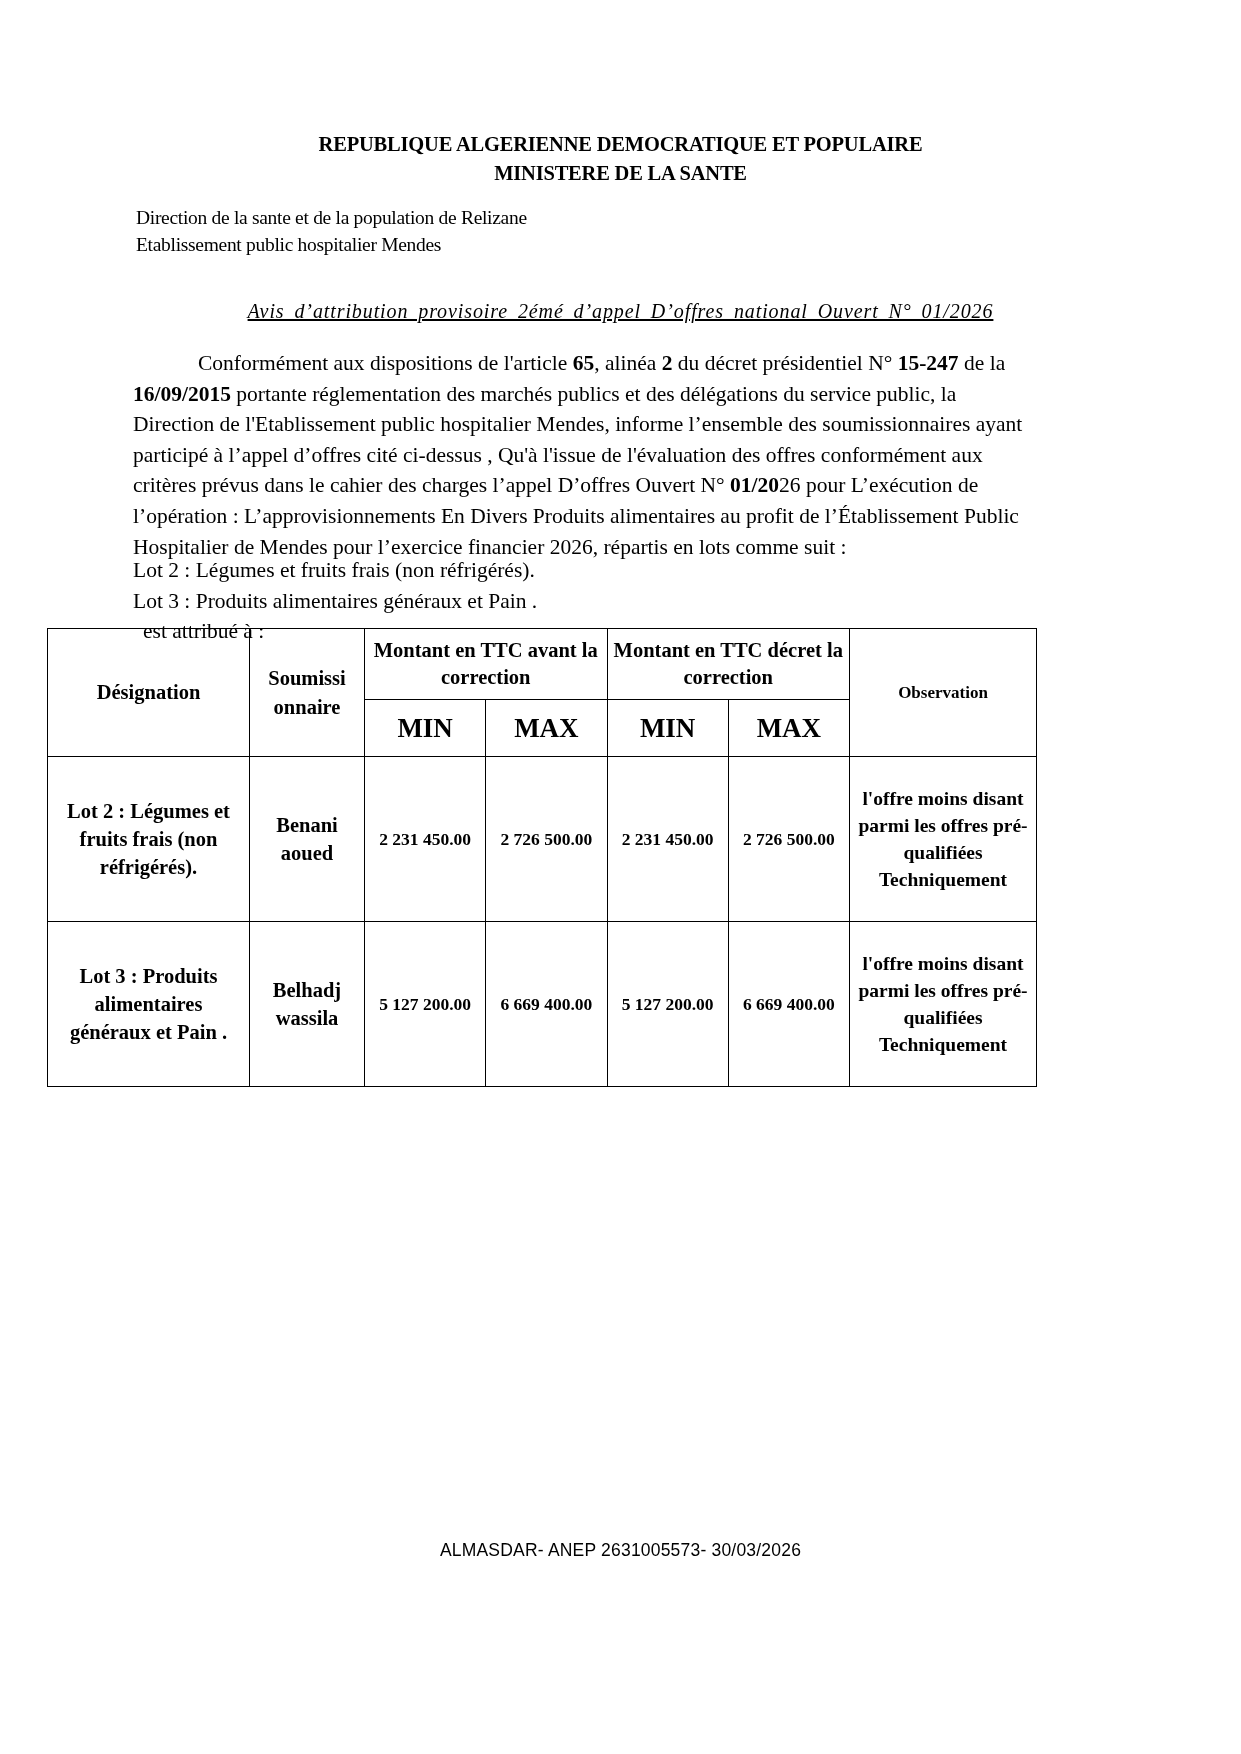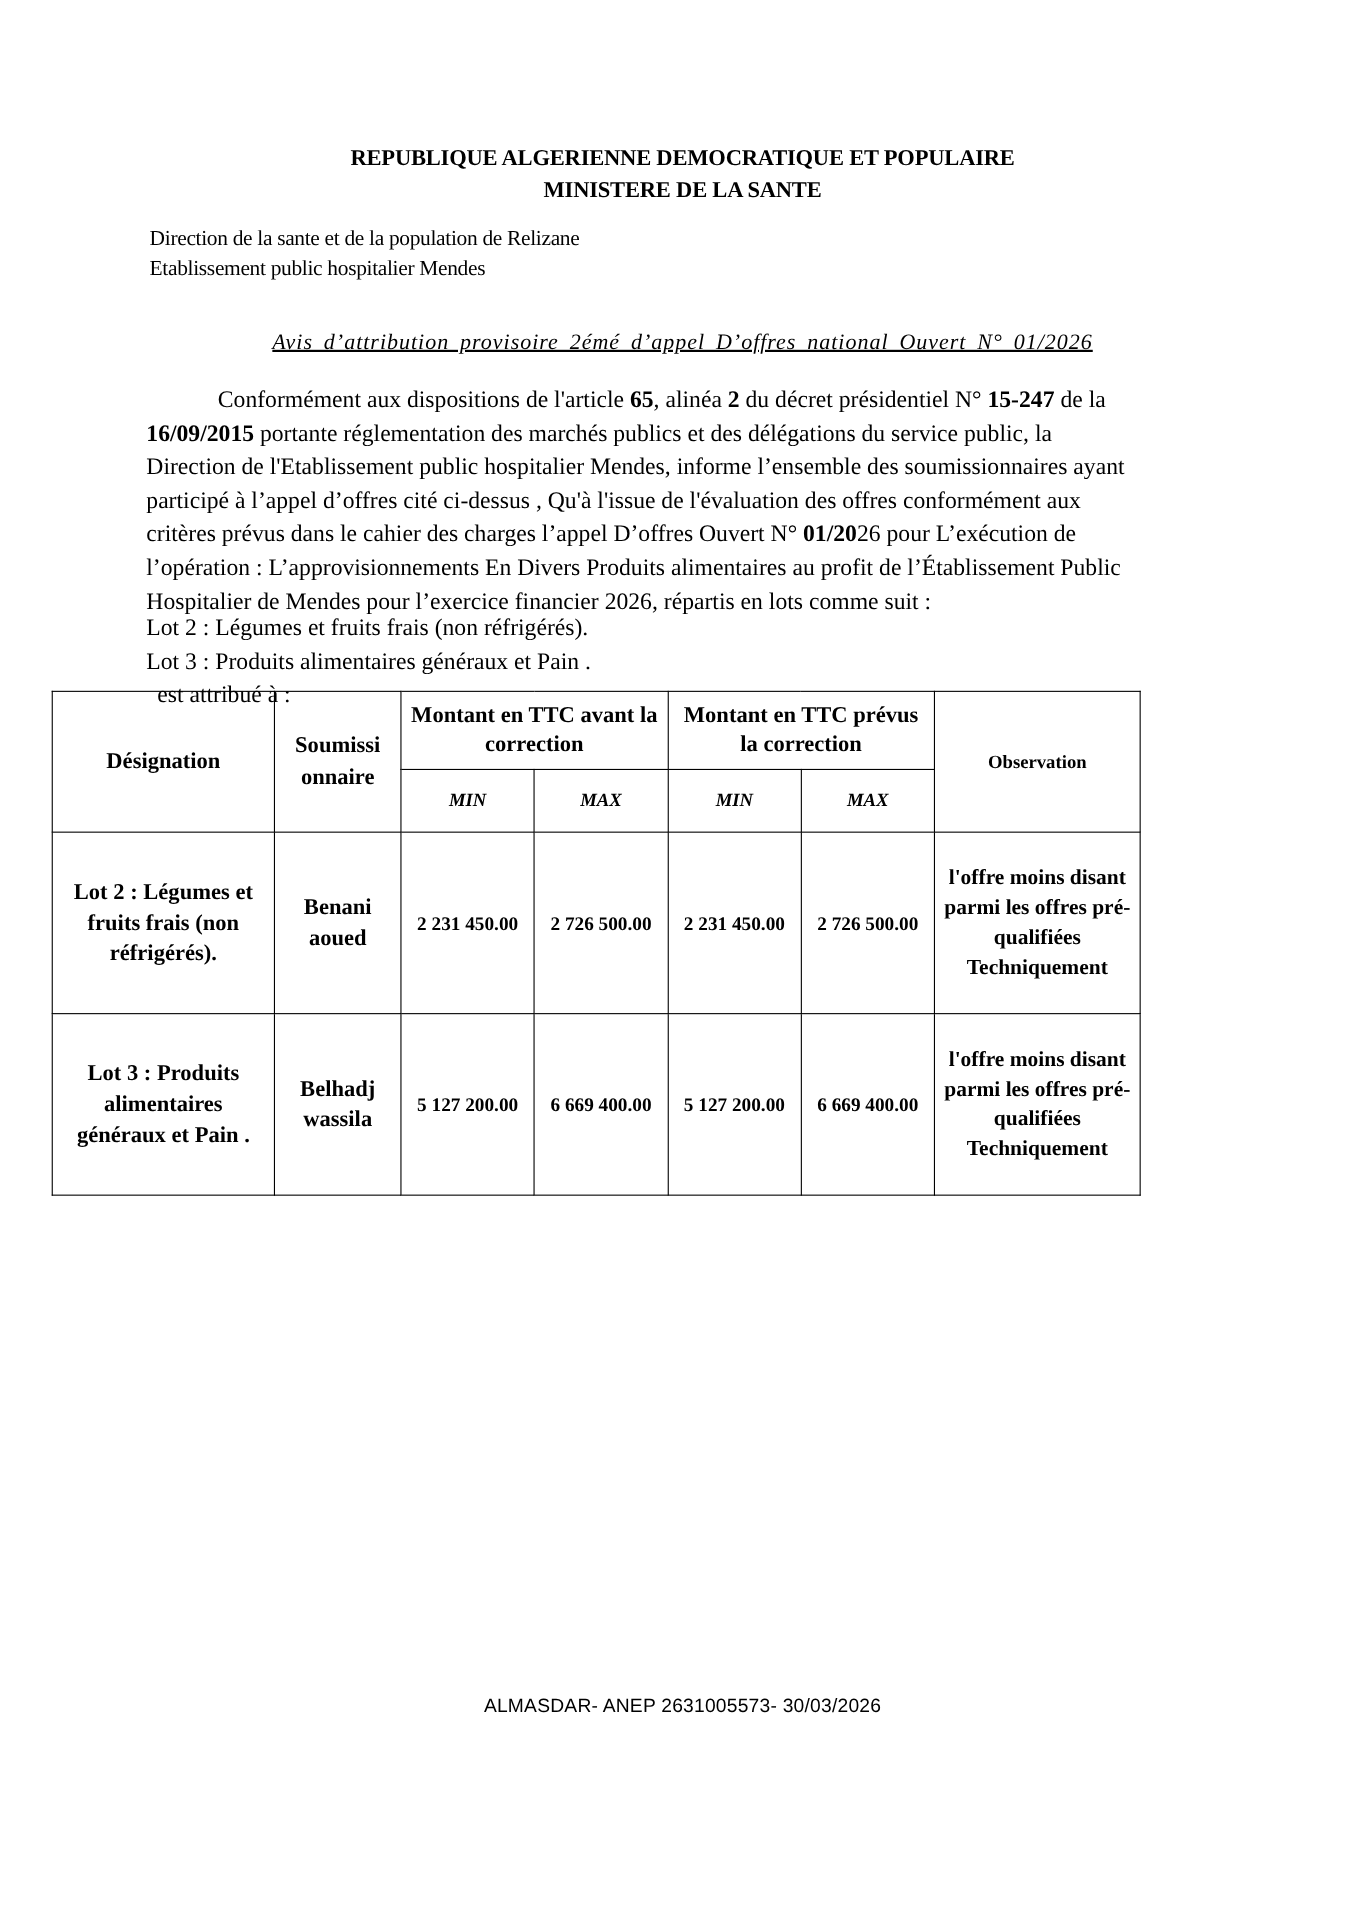--- a/index.html
+++ b/index.html
@@ -104,21 +104,21 @@
   table.award-table th {
     border: 1.5px solid #000000;
     text-align: center;
     vertical-align: middle;
     padding: 2px 4px;
     font-weight: bold;
   }
   th.col-desig { width: 193px; font-size: 20.5px; }
   th.col-soum  { width: 106px; font-size: 20.5px; line-height: 29px; }
   th.col-grp   { font-size: 20.5px; line-height: 27px; }
-  th.col-minmax{ width: 124px; font-size: 17px; font-style: italic; }
+  th.col-minmax{ width: 124px; font-size: 27px; }
   th.col-obs   { width: 178px; font-size: 17px; }
 
   tr.group-row th { height: 66px; }
   tr.minmax-row th { height: 52px; }
 
   td.desig-cell {
     font-size: 20.5px;
     line-height: 28px;
     height: 160px;
   }
@@ -173,21 +173,21 @@
     <div>Lot 3 : Produits alimentaires généraux et Pain .</div>
     <div class="est-line">est   attribué  à :</div>
   </div>
 
   <table class="award-table">
     <tbody>
       <tr class="group-row">
         <th class="col-desig" rowspan="2">Désignation</th>
         <th class="col-soum" rowspan="2">Soumissi onnaire</th>
         <th class="col-grp" colspan="2">Montant en TTC avant la correction</th>
-        <th class="col-grp" colspan="2">Montant en TTC prévus la correction</th>
+        <th class="col-grp" colspan="2">Montant en TTC décret la correction</th>
         <th class="col-obs" rowspan="2">Observation</th>
       </tr>
       <tr class="minmax-row">
         <th class="col-minmax">MIN</th>
         <th class="col-minmax">MAX</th>
         <th class="col-minmax">MIN</th>
         <th class="col-minmax">MAX</th>
       </tr>
 
       <tr>

